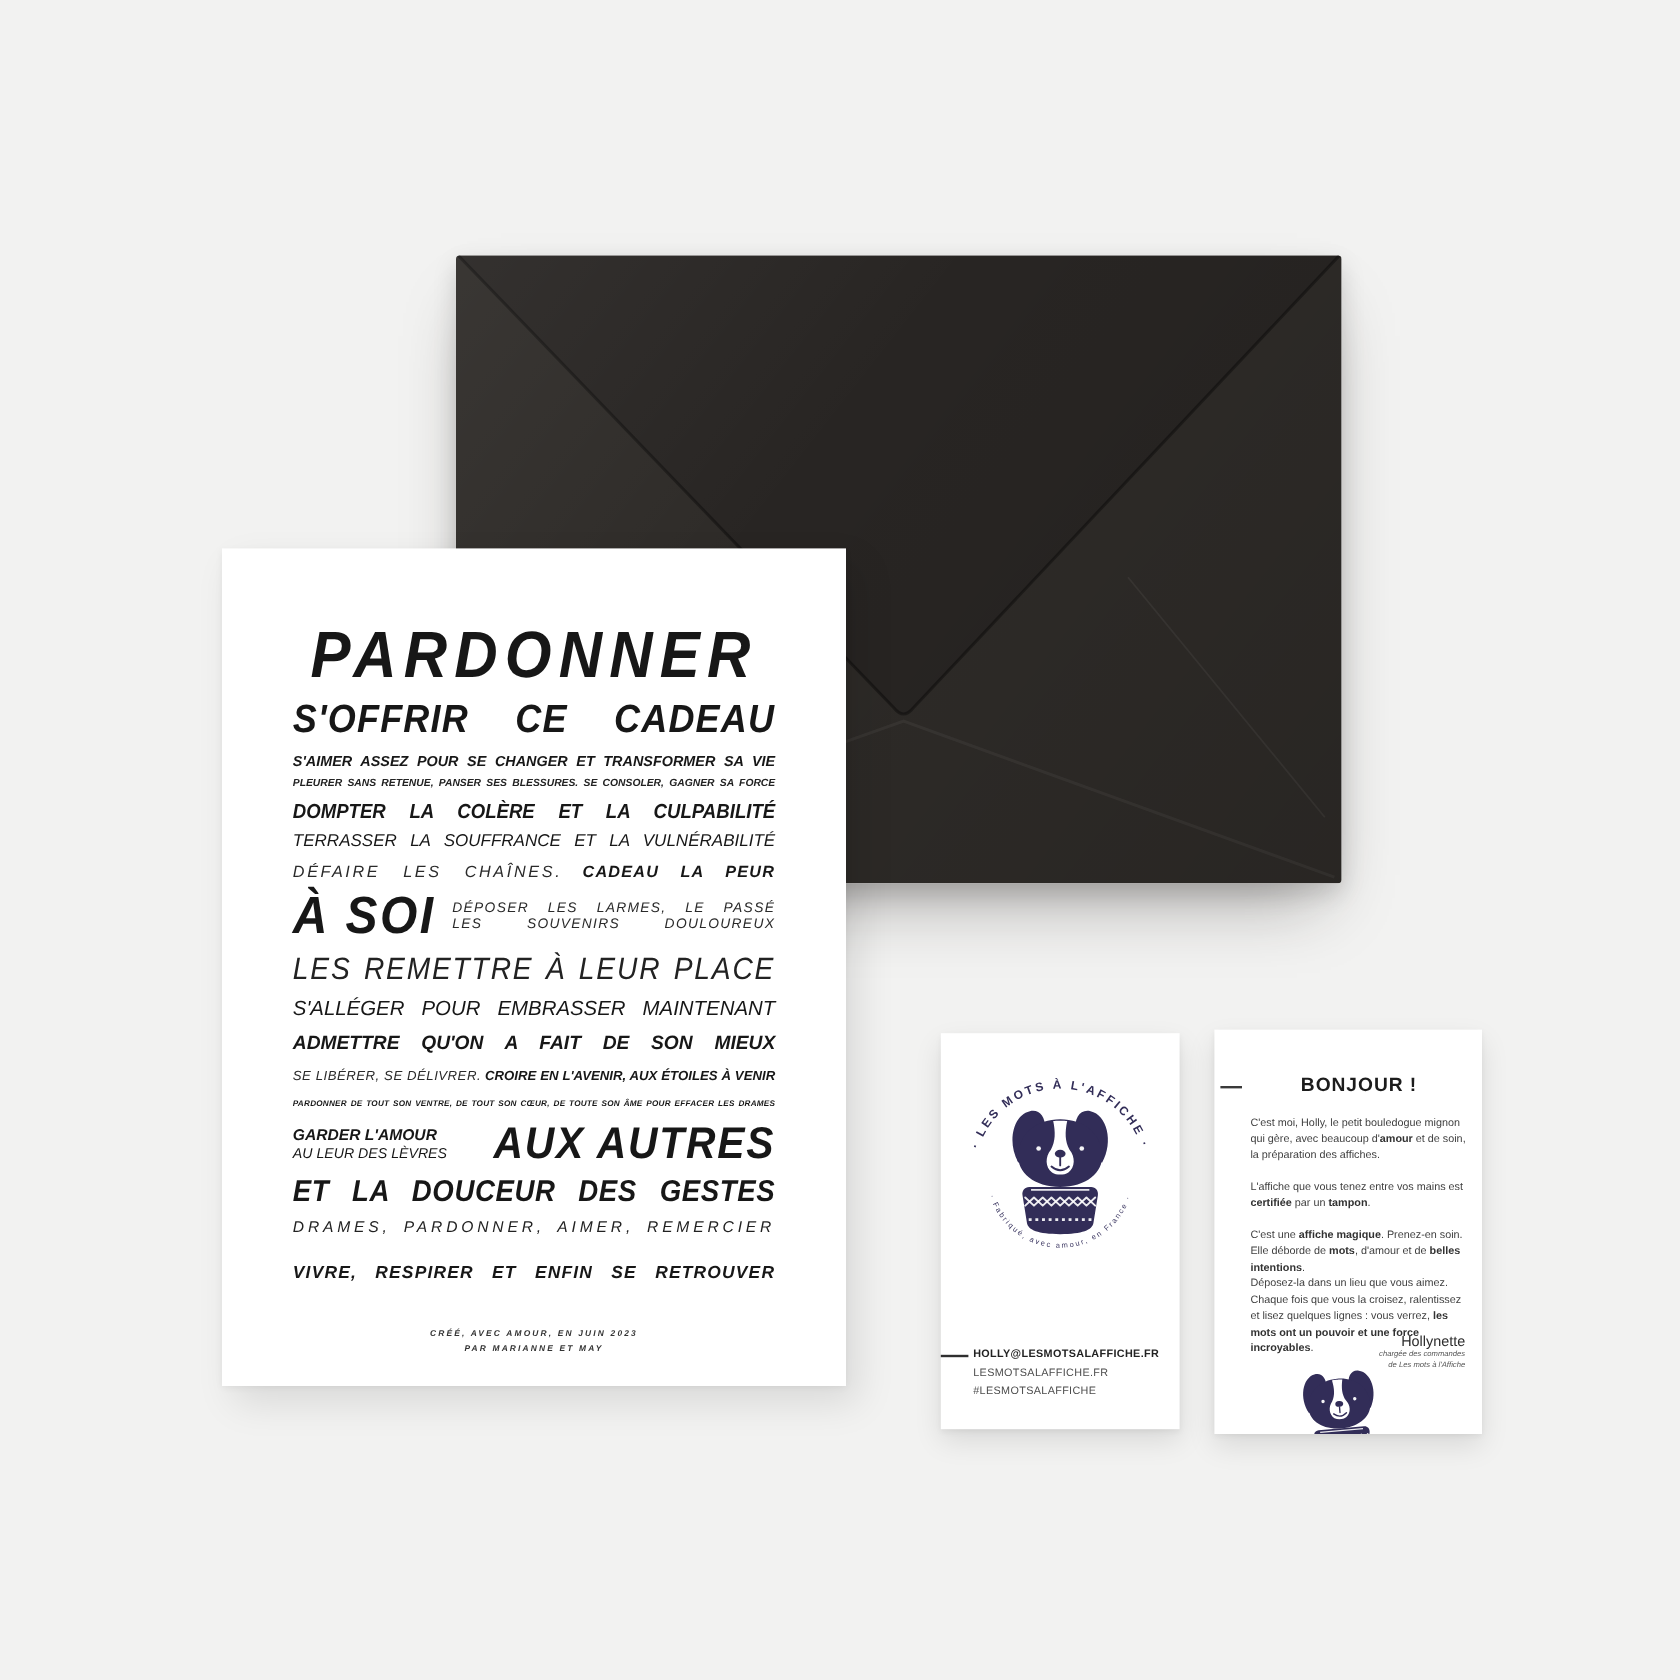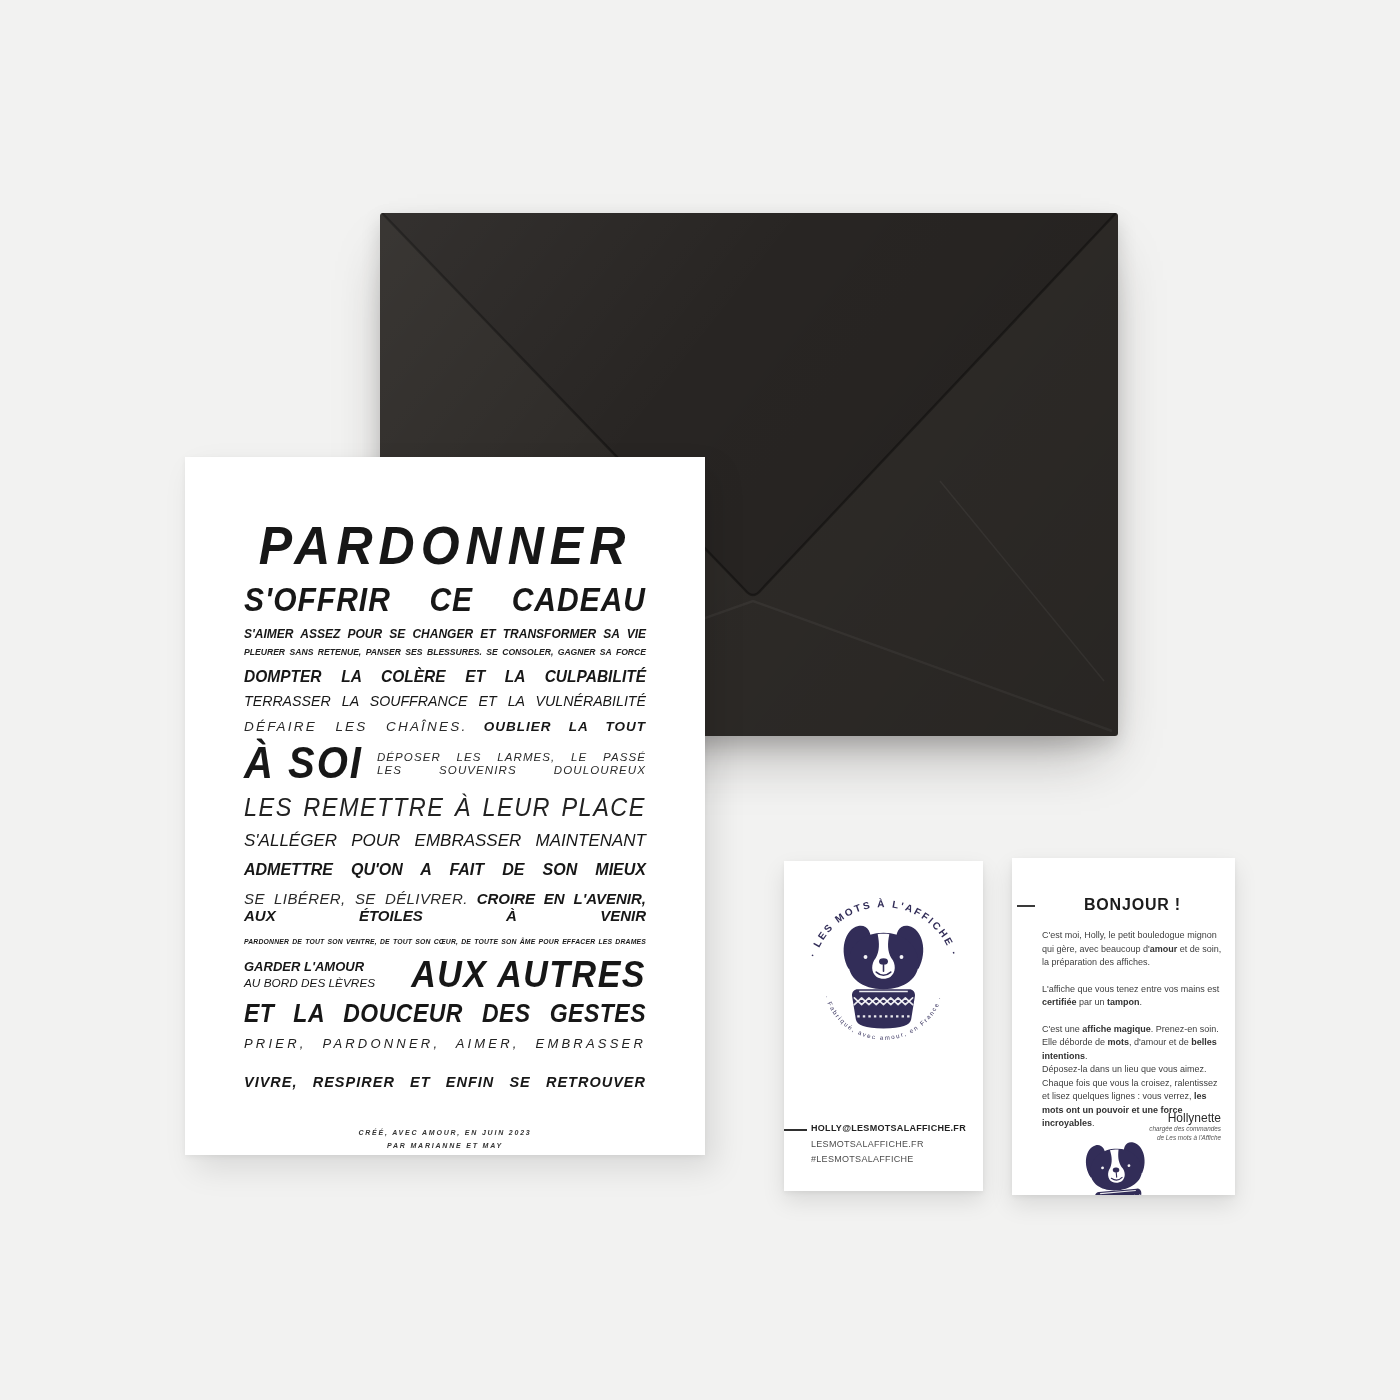--- a/index.html
+++ b/index.html
@@ -33,21 +33,21 @@
   .l6{font-size:14.2px;font-weight:400;margin-top:9px;}
   .l7{font-size:13.5px;margin-top:9px;}
   .l7 .sa{font-weight:400;letter-spacing:2.2px;color:#2a2a2a;}
   .l7 .sb{font-weight:700;letter-spacing:1px;}
   .row-asoi{display:flex;align-items:center;gap:14px;margin-top:7px;}
   .asoi-big{font-size:40px;font-weight:700;letter-spacing:2px;white-space:nowrap;}
   .asoi-col{flex:1;font-size:11.5px;letter-spacing:1.1px;line-height:1.55;color:#2a2a2a;}
   .l9{font-size:23.5px;font-weight:400;letter-spacing:1.5px;margin-top:8px;color:#222;}
   .l10{font-size:17px;font-weight:400;margin-top:11px;}
   .l11{font-size:16px;font-weight:700;margin-top:11px;}
-  .l12{font-size:15px;margin-top:12px;}
+  .l12{font-size:11px;margin-top:12px;}
   .l12 .sa{font-weight:400;letter-spacing:.4px;color:#2a2a2a;}
   .l12 .sb{font-weight:700;}
   .l13{font-size:6.8px;font-weight:700;letter-spacing:.2px;margin-top:13px;}
   .row-autres{display:flex;align-items:center;gap:12px;margin-top:10px;}
   .autres-left{text-align:left;line-height:1.3;white-space:nowrap;}
   .autres-l1{font-size:13px;font-weight:700;}
   .autres-l2{font-size:11.8px;font-weight:400;}
   .autres-big{flex:1;text-align:right;font-size:34px;font-weight:700;letter-spacing:1.5px;white-space:nowrap;}
   .l15{font-size:23px;font-weight:700;letter-spacing:.5px;margin-top:7px;}
   .l16{font-size:13px;font-weight:400;letter-spacing:3.2px;margin-top:10px;color:#222;}
@@ -123,42 +123,42 @@
   </div>
 
   <div class="poster">
     <div class="poster-col">
       <div class="pl ctr l1 tall">PARDONNER</div>
       <div class="pl l2 tall">S'OFFRIR CE CADEAU</div>
       <div class="pl l3">S'AIMER ASSEZ POUR SE CHANGER ET TRANSFORMER SA VIE</div>
       <div class="pl l4">PLEURER SANS RETENUE, PANSER SES BLESSURES. SE CONSOLER, GAGNER SA FORCE</div>
       <div class="pl l5 tall">DOMPTER LA COLÈRE ET LA CULPABILITÉ</div>
       <div class="pl l6">TERRASSER LA SOUFFRANCE ET LA VULNÉRABILITÉ</div>
-      <div class="pl l7"><span class="sa">DÉFAIRE LES CHAÎNES.</span> <span class="sb">OUBLIER LA TOUT</span></div>
+      <div class="pl l7"><span class="sa">DÉFAIRE LES CHAÎNES.</span> <span class="sb">CADEAU LA PEUR</span></div>
       <div class="row-asoi">
         <div class="asoi-big tall">À SOI</div>
         <div class="asoi-col">
           <div class="pl">DÉPOSER LES LARMES, LE PASSÉ</div>
           <div class="pl">LES SOUVENIRS DOULOUREUX</div>
         </div>
       </div>
       <div class="pl l9 tall">LES REMETTRE À LEUR PLACE</div>
       <div class="pl l10">S'ALLÉGER POUR EMBRASSER MAINTENANT</div>
       <div class="pl l11">ADMETTRE QU'ON A FAIT DE SON MIEUX</div>
       <div class="pl l12"><span class="sa">SE LIBÉRER, SE DÉLIVRER.</span> <span class="sb">CROIRE EN L'AVENIR, AUX ÉTOILES À VENIR</span></div>
       <div class="pl l13">PARDONNER DE TOUT SON VENTRE, DE TOUT SON CŒUR, DE TOUTE SON ÂME POUR EFFACER LES DRAMES</div>
       <div class="row-autres">
         <div class="autres-left">
           <div class="autres-l1">GARDER L'AMOUR</div>
-          <div class="autres-l2">AU BORD DES LÈVRES</div>
+          <div class="autres-l2">AU LEUR DES LÈVRES</div>
         </div>
         <div class="autres-big tall">AUX AUTRES</div>
       </div>
       <div class="pl l15 tall">ET LA DOUCEUR DES GESTES</div>
-      <div class="pl l16">PRIER, PARDONNER, AIMER, EMBRASSER</div>
+      <div class="pl l16">DRAMES, PARDONNER, AIMER, REMERCIER</div>
       <div class="pl l17">VIVRE, RESPIRER ET ENFIN SE RETROUVER</div>
       <div class="p-footer">
         <div>CRÉÉ, AVEC AMOUR, EN JUIN 2023</div>
         <div>PAR MARIANNE ET MAY</div>
       </div>
     </div>
   </div>
 
   <div class="card card-logo">
     <svg class="logo-mark" viewBox="0 0 170 190">

